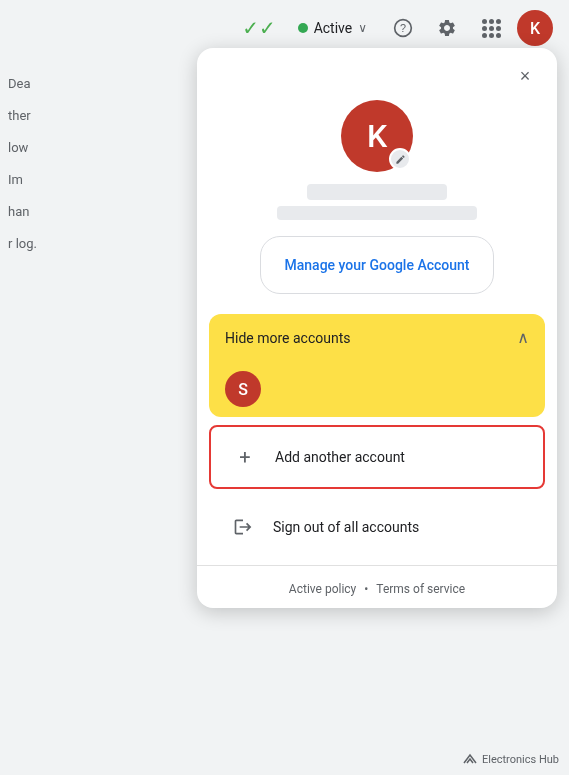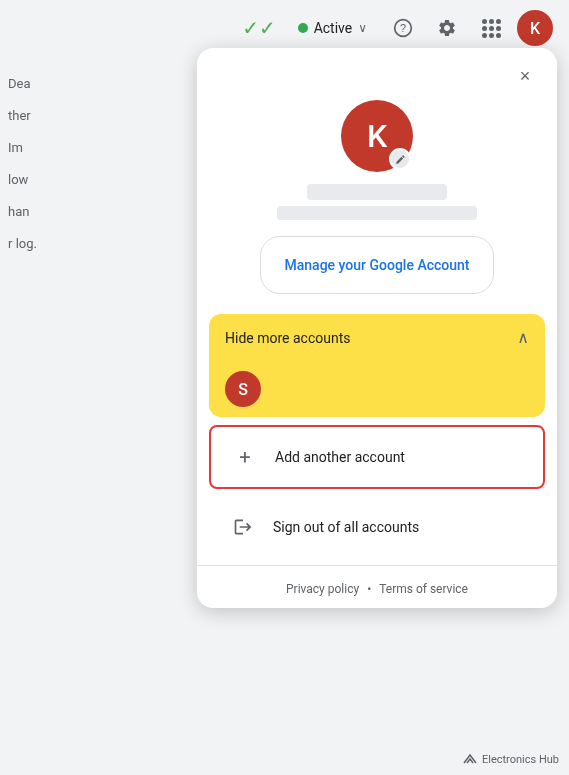--- a/index.html
+++ b/index.html
@@ -385,22 +385,22 @@
         <div class="waffle-dot"></div>
         <div class="waffle-dot"></div>
     </div>
   </div>
   <div class="avatar-k">K</div>
 </div>
 
 <div class="bg-content">
   <div class="bg-text">Dea</div>
   <div class="bg-text">ther</div>
+  <div class="bg-text">low</div>
   <div class="bg-text">Im</div>
-  <div class="bg-text">low</div>
   <div class="bg-text">han</div>
   <div class="bg-text">r log.</div>
 </div>
 
 <div class="panel">
 
   <div class="panel-header">
     <button class="close-btn">×</button>
   </div>
 
@@ -438,21 +438,21 @@
       <svg width="20" height="20" viewBox="0 0 24 24" fill="#5f6368">
         <path d="M17 7l-1.41 1.41L18.17 11H8v2h10.17l-2.58 2.58L17 17l5-5zM4 5h8V3H4c-1.1 0-2 .9-2 2v14c0 1.1.9 2 2 2h8v-2H4V5z"></path>
       </svg>
     </div>
     <span class="signout-text">Sign out of all accounts</span>
   </div>
 
   <div class="divider"></div>
 
   <div class="panel-footer">
-    <a class="footer-link">Privacy policy</a>
+    <a class="footer-link">Active policy</a>
     <span class="footer-dot">•</span>
     <a class="footer-link">Terms of service</a>
   </div>
 
 </div>
 
 <div class="watermark">
   <svg class="watermark-logo" viewBox="0 0 16 16" fill="none" xmlns="http://www.w3.org/2000/svg">
     <path d="M2 12 L8 4 L14 12" stroke="#5f6368" stroke-width="1.5" fill="none"></path>
     <path d="M5 12 L8 8 L11 12" stroke="#5f6368" stroke-width="1.5" fill="none"></path>

